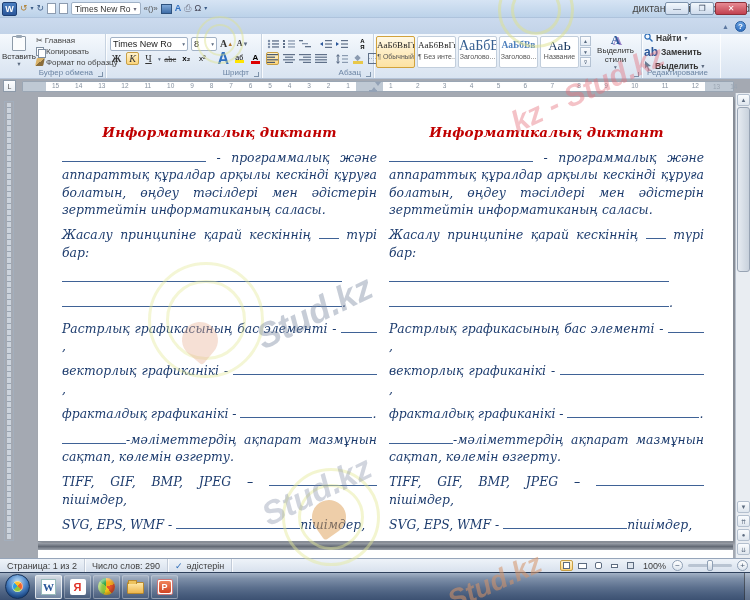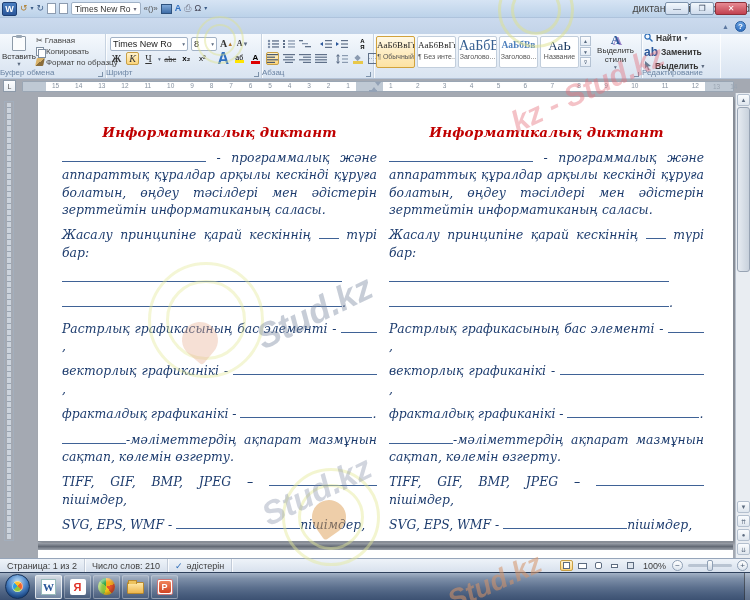--- a/index.html
+++ b/index.html
@@ -38,21 +38,21 @@
   .tabrow-right{position:absolute;right:4px;top:3px;display:flex;gap:6px;align-items:center;}
   .collapse-ic{font-size:7px;color:#5b77a0;}
   .help-ic{width:11px;height:11px;border-radius:50%;background:linear-gradient(#6aa2e0,#2f6fc0);color:#fff;
     font-size:8px;font-weight:bold;display:flex;align-items:center;justify-content:center;border:1px solid #245a9e;}
 
   
   .ribbon{position:absolute;left:0;top:34px;right:0;height:45px;
     background:linear-gradient(#f5f9fd,#e0e9f4 70%,#d9e4f1);border-bottom:1px solid #b4c3d7;display:flex;z-index:3;}
   .rgroup{position:relative;height:100%;border-right:1px solid #c7d3e1;box-shadow:1px 0 0 rgba(255,255,255,.8);
     padding:2px 2px 11px 2px;}
-  .rlabel{position:absolute;bottom:0;left:0;right:0;height:10px;text-align:left;font-size:8px;color:#6b84a3;}
+  .rlabel{position:absolute;bottom:0;left:0;right:12px;height:10px;text-align:right;font-size:8px;color:#6b84a3;}
   .lnch{position:absolute;right:2px;bottom:1px;width:5px;height:5px;border-right:1px solid #7d92aa;
     border-bottom:1px solid #7d92aa;}
   .rowicons{display:flex;align-items:center;gap:3px;height:15px;padding:0 2px;}
   .mi{display:inline-flex;align-items:center;justify-content:center;min-width:13px;height:13px;border-radius:2px;}
   .mi.hl,.lbtn.hl{background:linear-gradient(#fff3cf,#fcd57c);border:1px solid #c79f46;}
   .dd6{font-size:5.5px;color:#5c6b80;}
   .ltr{font-family:"Liberation Serif",serif;font-size:10px;color:#333;}
   .vsep{width:1px;height:12px;background:#c9d4e2;margin:0 1px;}
 
   
@@ -582,21 +582,21 @@
       <span class="sthumb"></span>
       <span class="sarr" style="top:408px;">▼</span>
       <span class="sarr" style="top:422px;">⇈</span>
       <span class="sarr" style="top:436px;">●</span>
       <span class="sarr" style="top:450px;">⇊</span>
     </div>
   </div>
 
   <div class="statusbar">
     <span class="seg">Страница: 1 из 2</span>
-    <span class="seg">Число слов: 210</span>
+    <span class="seg">Число слов: 290</span>
     <span class="seg">
       <span class="spell">✓</span>
       <span>әдістерін</span>
       </span>
     <div class="sb-right">
       <span class="vbtn hl">
           <span class="vglyph"></span>
         </span>
       <span class="vbtn">
           <span class="vglyph" style="width:9px;height:6px;"></span>

